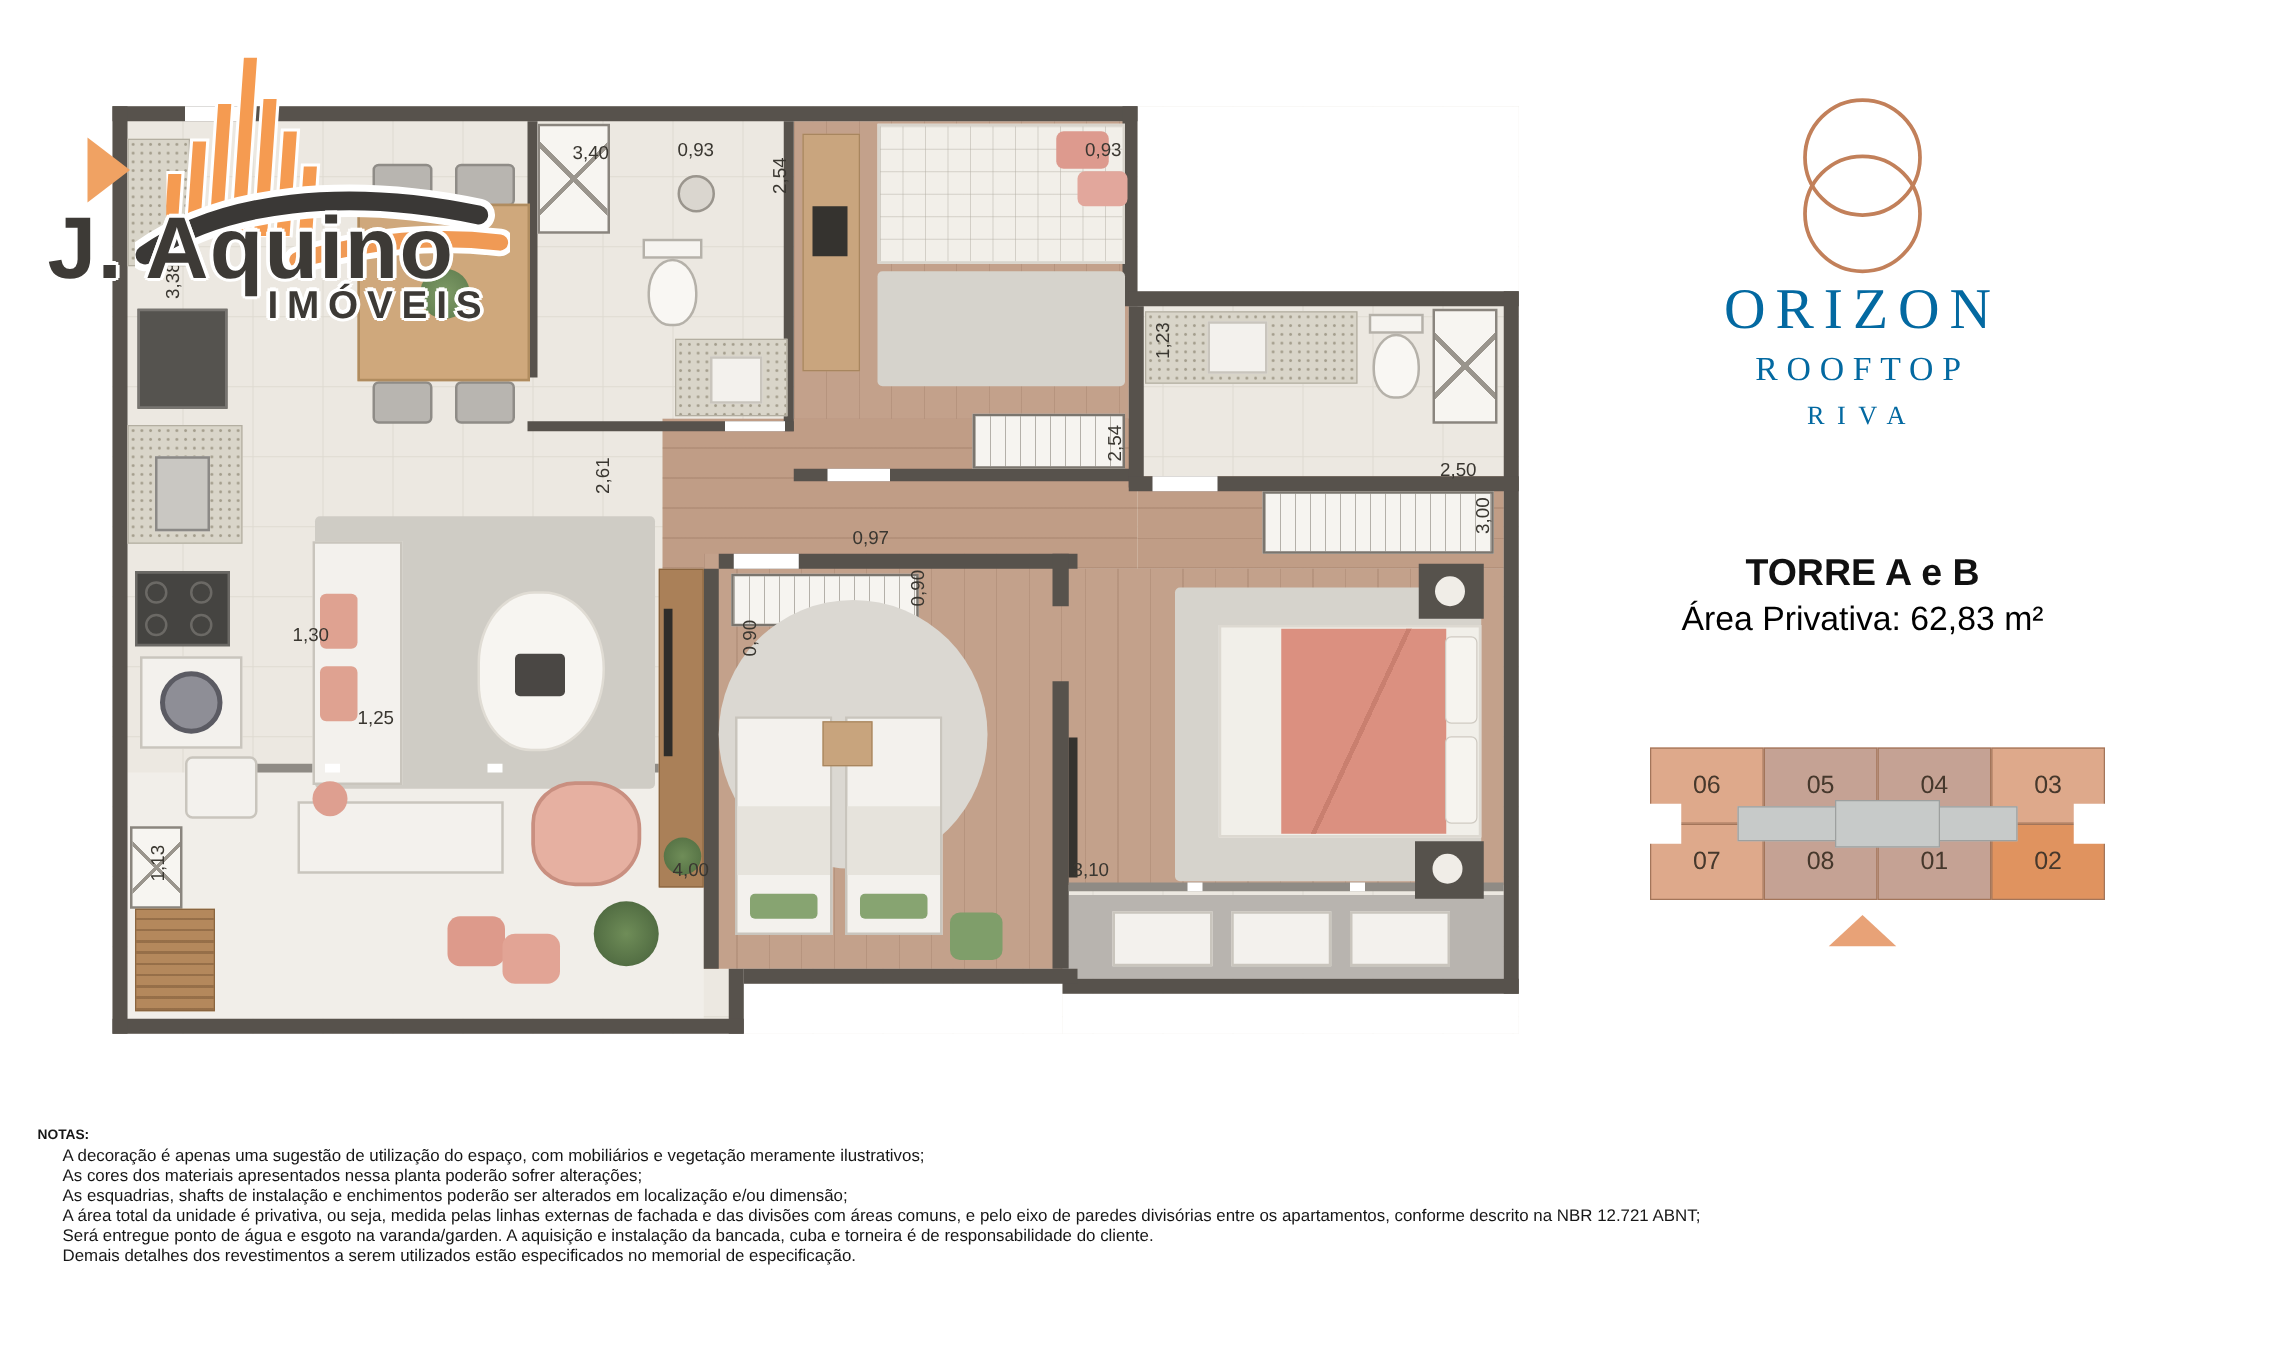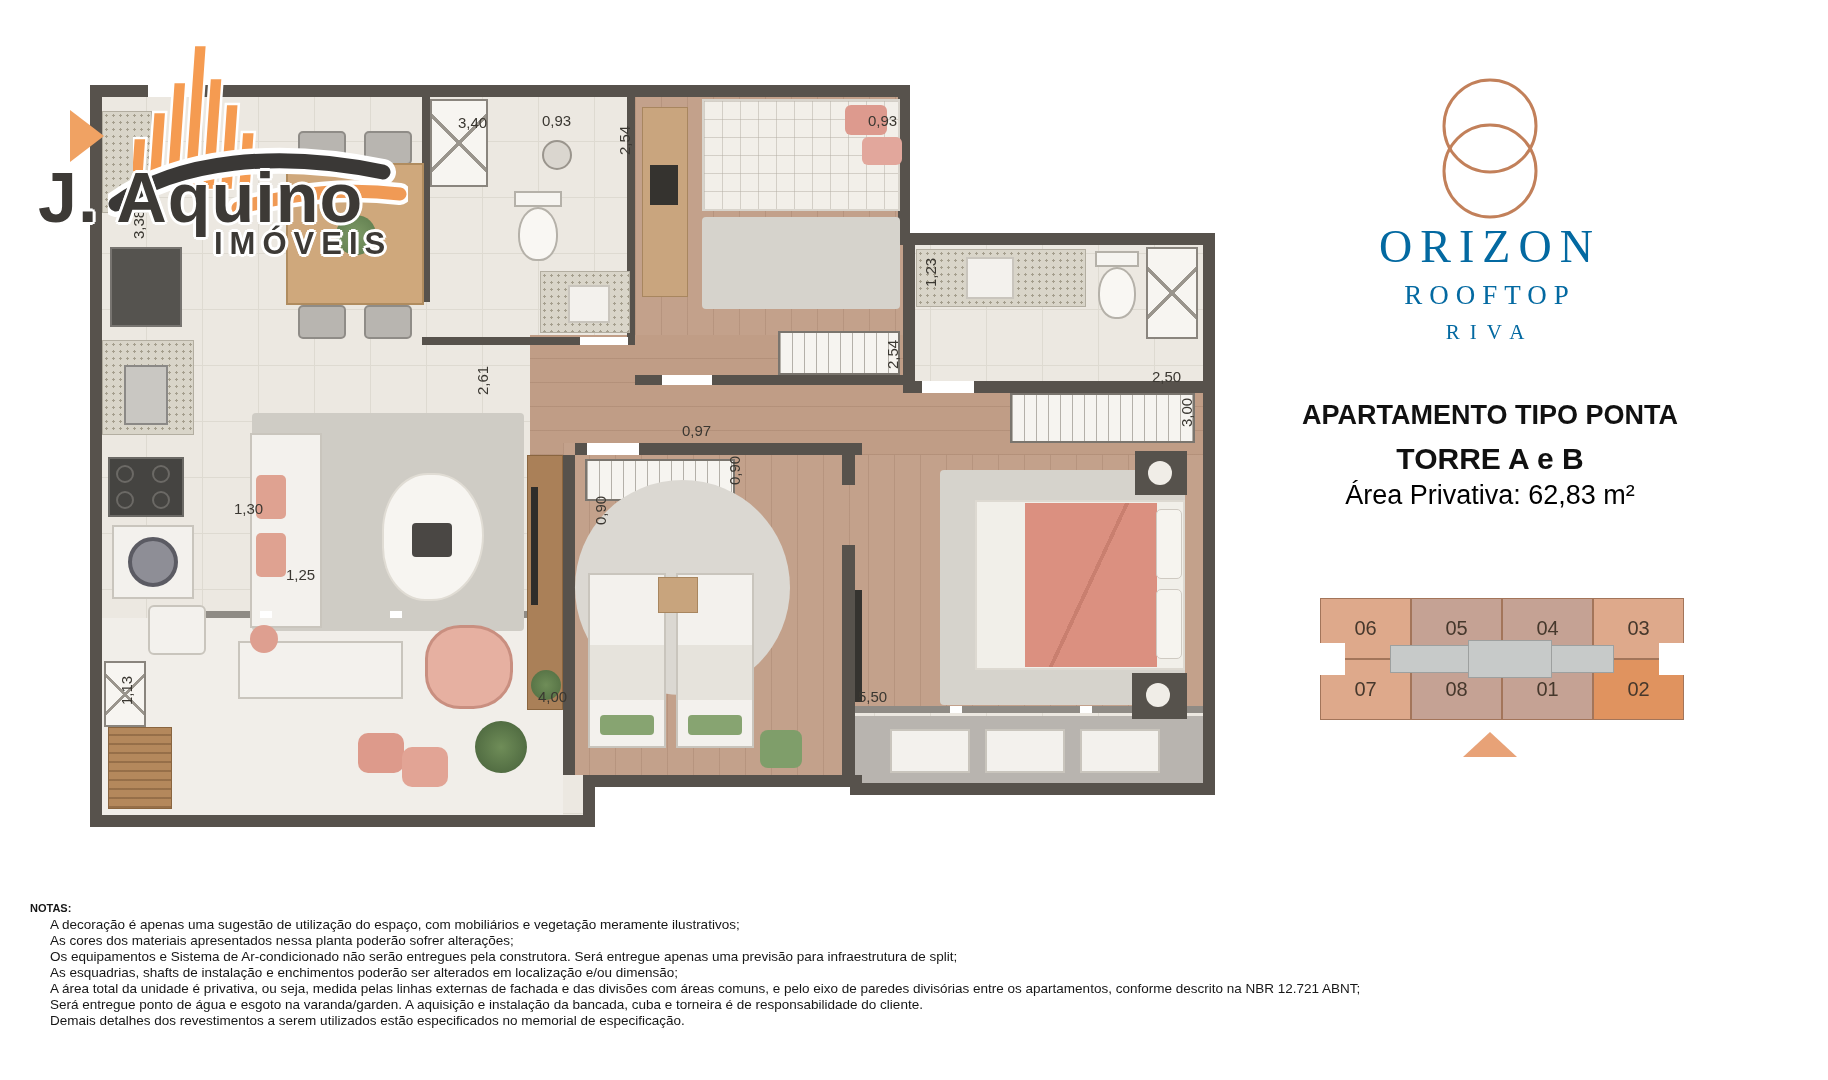--- a/index.html
+++ b/index.html
@@ -202,21 +202,21 @@
   <span class="dim v" style="left:1082px;top:320px">3,00</span>
   <span class="dim v" style="left:788px;top:262px">2,54</span>
   <span class="dim v" style="left:378px;top:288px">2,61</span>
   <span class="dim v" style="left:630px;top:378px">0,90</span>
   <span class="dim v" style="left:496px;top:418px">0,90</span>
   <span class="dim" style="left:592px;top:338px">0,97</span>
   <span class="dim v" style="left:34px;top:132px">3,38</span>
   <span class="dim" style="left:144px;top:416px">1,30</span>
   <span class="dim" style="left:196px;top:482px">1,25</span>
   <span class="dim" style="left:448px;top:604px">4,00</span>
-  <span class="dim" style="left:768px;top:604px">5,50</span>
+  <span class="dim" style="left:768px;top:604px">3,10</span>
   <span class="dim v" style="left:22px;top:598px">1,13</span>
 </div>
 
 <div id="wm" class="abs">
   <i class="arrow"></i>
   <svg width="150" height="160" style="position:absolute;left:105px;top:0">
     <g transform="skewX(-4)" fill="#f59b51" stroke="#ffffff" stroke-width="2.5">
       <rect x="8" y="108" width="13" height="52"></rect>
       <rect x="26" y="82" width="13" height="78"></rect>
       <rect x="44" y="52" width="13" height="108"></rect>
@@ -237,21 +237,20 @@
 </div>
 
 <div id="panel" class="abs">
   <svg width="150" height="150" style="position:absolute;left:145px;top:6px">
     <circle cx="75" cy="50" r="46" fill="none" stroke="#c2805a" stroke-width="3"></circle>
     <circle cx="75" cy="95" r="46" fill="none" stroke="#c2805a" stroke-width="3"></circle>
   </svg>
   <div class="center orizon" id="t-orizon">ORIZON</div>
   <div class="center orizon" id="t-rooftop">ROOFTOP</div>
   <div class="center orizon" id="t-riva">RIVA</div>
-  <div class="center" id="t-title">APARTAMENTO TIPO PONTA</div>
   <div class="center" id="t-tower">TORRE A e B</div>
   <div class="center" id="t-area">Área Privativa: 62,83 m²</div>
 
   <div id="keyplan">
     <div class="kcell k-end" style="left:0;top:0">06</div>
     <div class="kcell k-mid" style="left:91px;top:0">05</div>
     <div class="kcell k-mid" style="left:182px;top:0">04</div>
     <div class="kcell k-end" style="left:273px;top:0">03</div>
     <div class="kcell k-end" style="left:0;top:61px">07</div>
     <div class="kcell k-mid" style="left:91px;top:61px">08</div>
@@ -262,18 +261,17 @@
     <i class="f" style="left:-1px;top:45px;width:26px;height:32px;background:#ffffff"></i>
     <i class="f" style="left:339px;top:45px;width:26px;height:32px;background:#ffffff"></i>
   </div>
   <i id="tri"></i>
 </div>
 
 <div id="notes" class="abs">
   <div class="hd">NOTAS:</div>
   <div class="ln">A decoração é apenas uma sugestão de utilização do espaço, com mobiliários e vegetação meramente ilustrativos;</div>
   <div class="ln">As cores dos materiais apresentados nessa planta poderão sofrer alterações;</div>
-  <div class="ln">Os equipamentos e Sistema de Ar-condicionado não serão entregues pela construtora. Será entregue apenas uma previsão para infraestrutura de split;</div>
   <div class="ln">As esquadrias, shafts de instalação e enchimentos poderão ser alterados em localização e/ou dimensão;</div>
   <div class="ln">A área total da unidade é privativa, ou seja, medida pelas linhas externas de fachada e das divisões com áreas comuns, e pelo eixo de paredes divisórias entre os apartamentos, conforme descrito na NBR 12.721 ABNT;</div>
   <div class="ln">Será entregue ponto de água e esgoto na varanda/garden. A aquisição e instalação da bancada, cuba e torneira é de responsabilidade do cliente.</div>
   <div class="ln">Demais detalhes dos revestimentos a serem utilizados estão especificados no memorial de especificação.</div>
 </div>
 
 </body></html>

